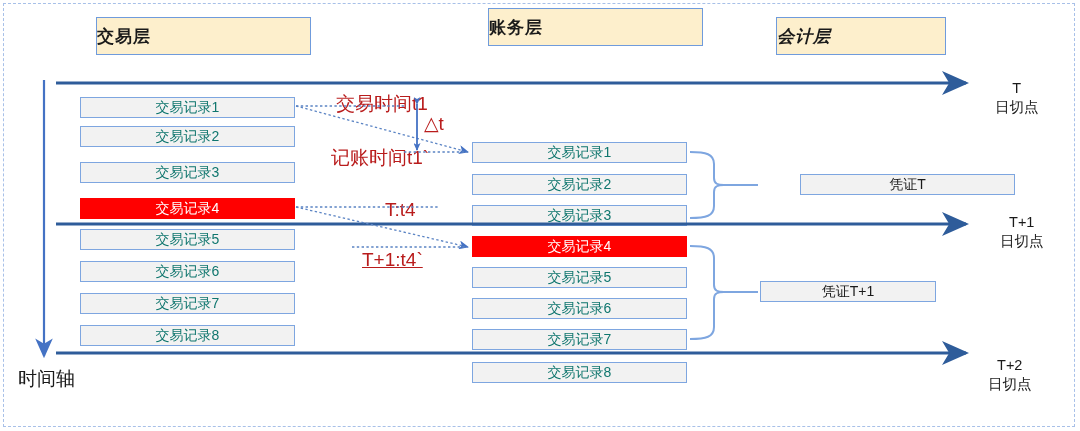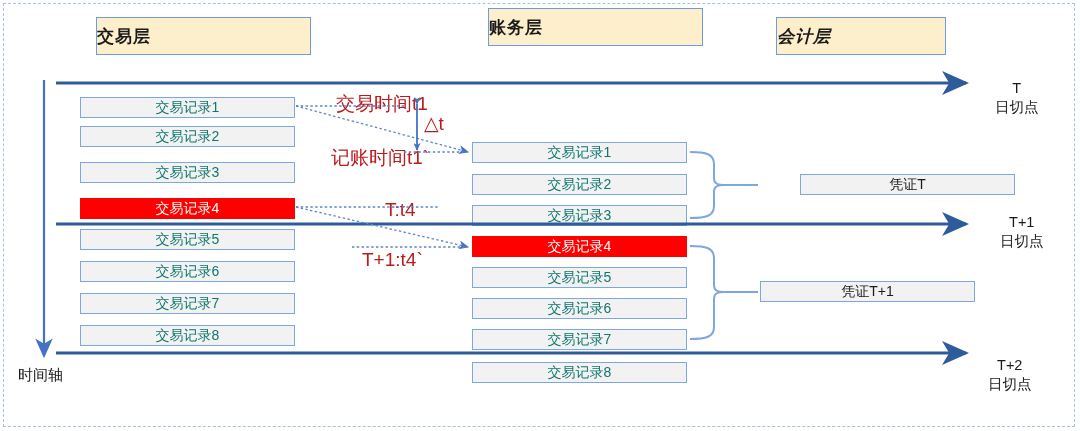--- a/index.html
+++ b/index.html
@@ -88,21 +88,21 @@
     font-size: 14.5px;
     color: #1a1a1a;
     text-align: center;
     line-height: 1.3;
     white-space: nowrap;
   }
   .cut-label .l1 { display: block; }
   .cut-label .l2 { display: block; }
   .axis-label {
     position: absolute;
-    font-size: 15px;
+    font-size: 19px;
     color: #1a1a1a;
     white-space: nowrap;
   }
   svg.overlay {
     position: absolute;
     left: 0;
     top: 0;
     width: 1080px;
     height: 431px;
     pointer-events: none;
@@ -171,37 +171,37 @@
   <div class="rec" style="left:472px; top:329px; width:215px;">
     <span>交易记录7</span>
   </div>
   <div class="rec" style="left:472px; top:362px; width:215px;">
     <span>交易记录8</span>
   </div>
 
   <div class="voucher" style="left:800px; top:174px; width:215px;">
     <span>凭证T</span>
   </div>
-  <div class="voucher" style="left:760px; top:281px; width:215px;">
+  <div class="voucher" style="left:760px; top:281px; width:176px;">
     <span>凭证T+1</span>
   </div>
 
   <div class="lbl" style="left:336px; top:92px;">
     <span>交易时间t1</span>
   </div>
   <div class="lbl" style="left:424px; top:112px;">
     <span>△t</span>
   </div>
   <div class="lbl" style="left:331px; top:146px;">
     <span>记账时间t1`</span>
   </div>
   <div class="lbl" style="left:385px; top:198px;">
     <span>T:t4</span>
   </div>
-  <div class="lbl" style="left:362px; top:248px;">
+  <div class="lbl" style="left:362px; top:248px;text-decoration:underline;">
     <span>T+1:t4`</span>
   </div>
 
   <div class="cut-label" style="left:995px; top:79px;">
     <span class="l1">T</span>
     <span class="l2">日切点</span>
   </div>
   <div class="cut-label" style="left:988px; top:213px;margin-left:12px;">
     <span class="l1">T+1</span>
     <span class="l2">日切点</span>

